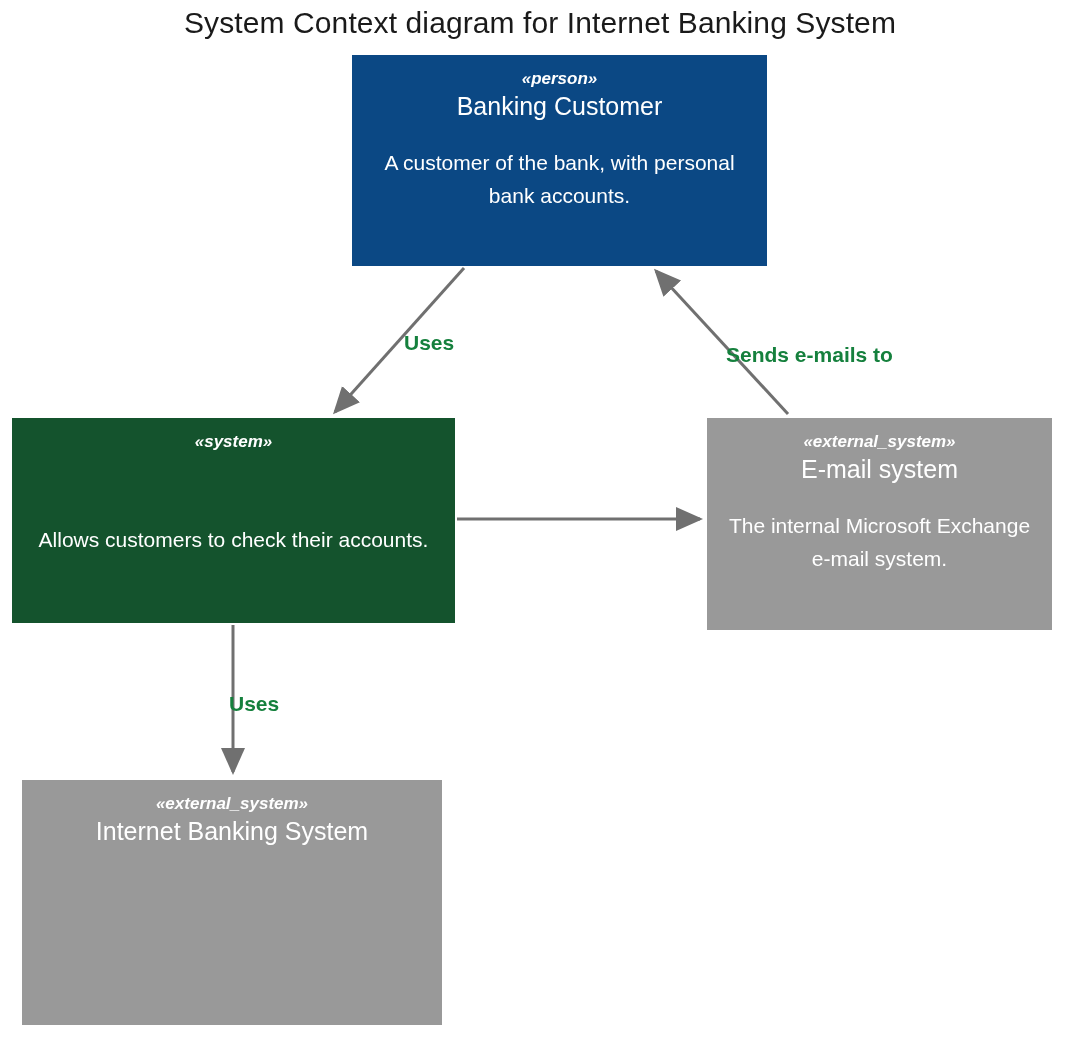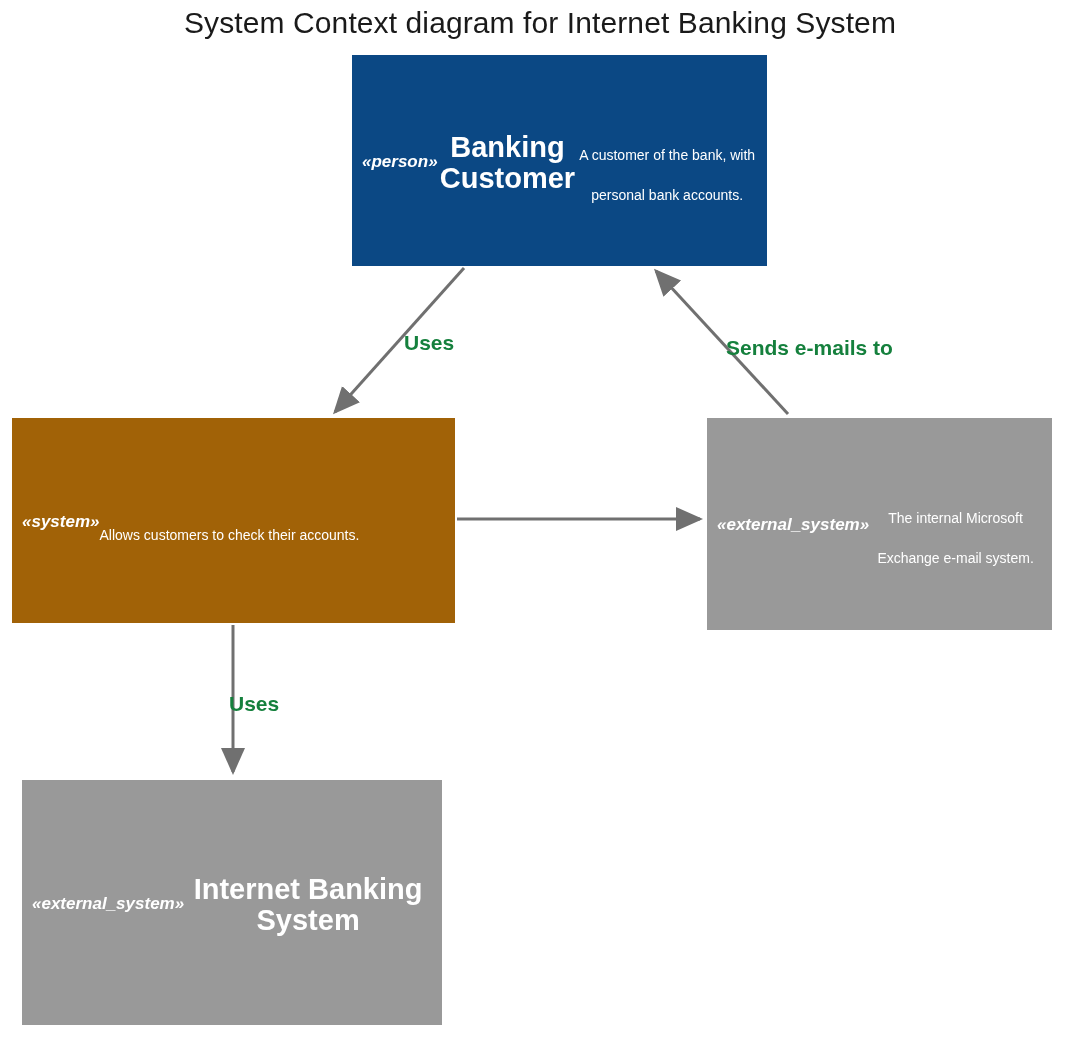--- a/index.html
+++ b/index.html
@@ -38,55 +38,56 @@
     height: 1044px;
     pointer-events: none;
   }
   .node {
     position: absolute;
     box-sizing: border-box;
     color: #ffffff;
     text-align: center;
     padding: 14px 10px 10px 10px;
     display: flex;
-    flex-direction: row;
+    flex-direction: column;
     align-items: center;
     justify-content: flex-start;
   }
   .node .stereo {
     font-style: italic;
     font-weight: bold;
     font-size: 17px;
     line-height: 20px;
     margin-bottom: 2px;
   }
   .node .nodename {
-    font-weight: bold;
-    font-size: 29px;
+    font-weight: normal;
+    font-size: 25px;
     line-height: 31px;
     text-align: center;
   }
   .node .desc {
-    font-size: 14px;
-    line-height: 40px;
+    font-size: 21px;
+    line-height: 33px;
     margin-top: 24px;
   }
   #node-person {
     left: 352px;
     top: 55px;
     width: 415px;
     height: 211px;
     background: #0b4884;
   }
   #node-system {
     left: 12px;
     top: 418px;
     width: 443px;
     height: 205px;
-    background: #a16207;
+    background: #14532d;
+    gap: 45px;
   }
   #node-email {
     left: 707px;
     top: 418px;
     width: 345px;
     height: 212px;
     background: #999999;
   }
   #node-mainframe {
     left: 22px;
@@ -104,21 +105,21 @@
     text-align: center;
     white-space: nowrap;
   }
   .edge-label .tech {
     display: block;
     font-style: italic;
     font-weight: bold;
     font-size: 19px;
   }
   #label-uses-1 { left: 404px; top: 330px; }
-  #label-sends-emails-to { left: 726px; top: 335px; }
+  #label-sends-emails-to { left: 726px; top: 342px; }
   #label-sends-emails { left: 488px; top: 456px; }
   #label-uses-2 { left: 229px; top: 691px; }
 </style>
 </head>
 <body>
 
 <div id="diagram">
 
   <div id="title">System Context diagram for Internet Banking System</div>
 
@@ -152,20 +153,21 @@
     <div class="desc">A customer of the bank, with personal bank accounts.</div>
   </div>
 
   <div class="node" id="node-system">
     <div class="stereo">«system»</div>
     <div class="desc">Allows customers to check their accounts.</div>
   </div>
 
   <div class="node" id="node-email">
     <div class="stereo">«external_system»</div>
+    <div class="nodename">E-mail system</div>
     <div class="desc">The internal Microsoft Exchange e-mail system.</div>
   </div>
 
   <div class="node" id="node-mainframe">
     <div class="stereo">«external_system»</div>
     <div class="nodename">Internet Banking System</div>
   </div>
 
   <div class="edge-label" id="label-uses-1">Uses</div>
 

